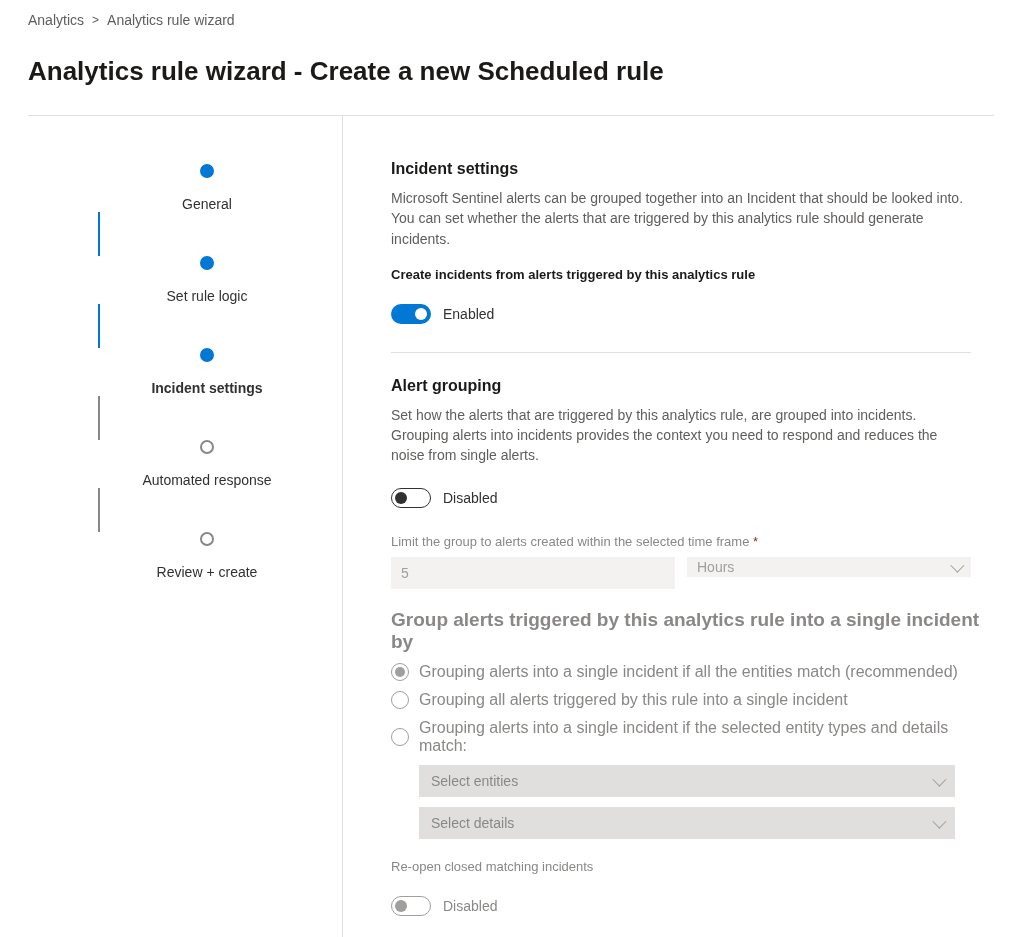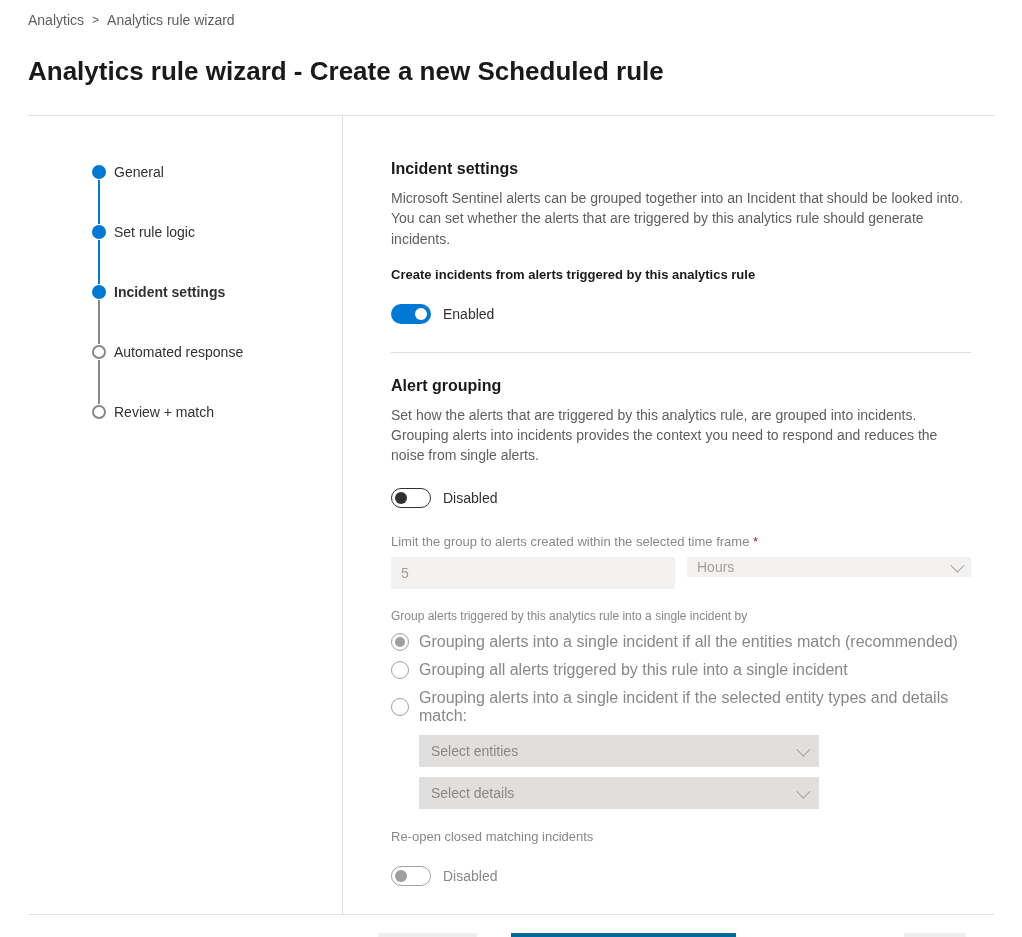--- a/index.html
+++ b/index.html
@@ -27,21 +27,21 @@
     display: flex;
     min-height: 720px;
   }
 
   
   .wizard-nav {
     width: 315px;
     border-right: 1px solid #e1dfdd;
     padding: 48px 20px 20px 64px;
   }
-  .nav-step { display: flex; align-items: center; gap: 8px; position: relative; }
+  .nav-step { display: flex; align-items: center; gap: 18px; position: relative; flex-direction: column; }
   .nav-step .circle {
     width: 14px; height: 14px; border-radius: 50%;
     border: 2px solid #0078d4; background: #0078d4;
     position: relative; z-index: 2; flex-shrink: 0;
   }
   .nav-step.future .circle { border-color: #8a8886; background: #fff; }
   .nav-step .label { font-size: 14px; color: #323130; }
   .nav-step.current .label { font-weight: 700; }
   .nav-connector {
     width: 2px; height: 44px; background: #0078d4;
@@ -89,35 +89,35 @@
     background: #f3f2f1; border: none; color: #a19f9d;
     display: flex; align-items: center; justify-content: space-between;
   }
   .chev-down {
     width: 10px; height: 10px; display: inline-block;
     border-right: 1.5px solid #a19f9d; border-bottom: 1.5px solid #a19f9d;
     transform: rotate(45deg) translateY(-2px);
   }
 
   
-  .radio-group-label { font-size: 12px; font-weight: 400; color: #8a8886; margin-bottom: 10px; }
+  .radio-group-label { font-size: 19px; font-weight: 700; color: #8a8886; margin-bottom: 10px; }
   .radio-row { display: flex; align-items: center; gap: 10px; margin-bottom: 10px; }
   .radio {
     width: 18px; height: 18px; border-radius: 50%;
     border: 1px solid #a19f9d; position: relative; flex-shrink: 0;
   }
   .radio.checked::after {
     content: ""; position: absolute; top: 3px; left: 3px;
     width: 10px; height: 10px; border-radius: 50%; background: #a19f9d;
   }
   .radio-label { font-size: 16px; color: #8a8886; }
 
   .indent-selects { margin-left: 28px; margin-top: 6px; margin-bottom: 20px; }
   .indent-selects .select-box {
-    width: 400px; height: 32px; background: #e1dfdd; padding: 0 12px;
+    width: 536px; height: 32px; background: #e1dfdd; padding: 0 12px;
     font-size: 14px; color: #8a8886; display: flex; align-items: center;
     justify-content: space-between; margin-bottom: 10px;
   }
 
   
   .wizard-footer {
     display: flex; align-items: center; padding: 18px 0 0 350px;
   }
   .btn {
     height: 20px; padding: 0 16px; font-size: 14px; border: none;
@@ -162,21 +162,21 @@
       <div class="nav-connector future"></div>
 
       <div class="nav-step future">
         <div class="circle"></div>
         <div class="label">Automated response</div>
       </div>
       <div class="nav-connector future"></div>
 
       <div class="nav-step future">
         <div class="circle"></div>
-        <div class="label">Review + match</div>
+        <div class="label">Review + create</div>
       </div>
     </div>
 
     <div class="wizard-main">
 
       <div class="section-heading">Incident settings</div>
       <div class="section-desc">Microsoft Sentinel alerts can be grouped together into an Incident that should be looked into. You can set whether the alerts that are triggered by this analytics rule should generate incidents.</div>
       <div class="field-label">Create incidents from alerts triggered by this analytics rule</div>
       <div class="toggle-row">
         <div class="toggle on">

